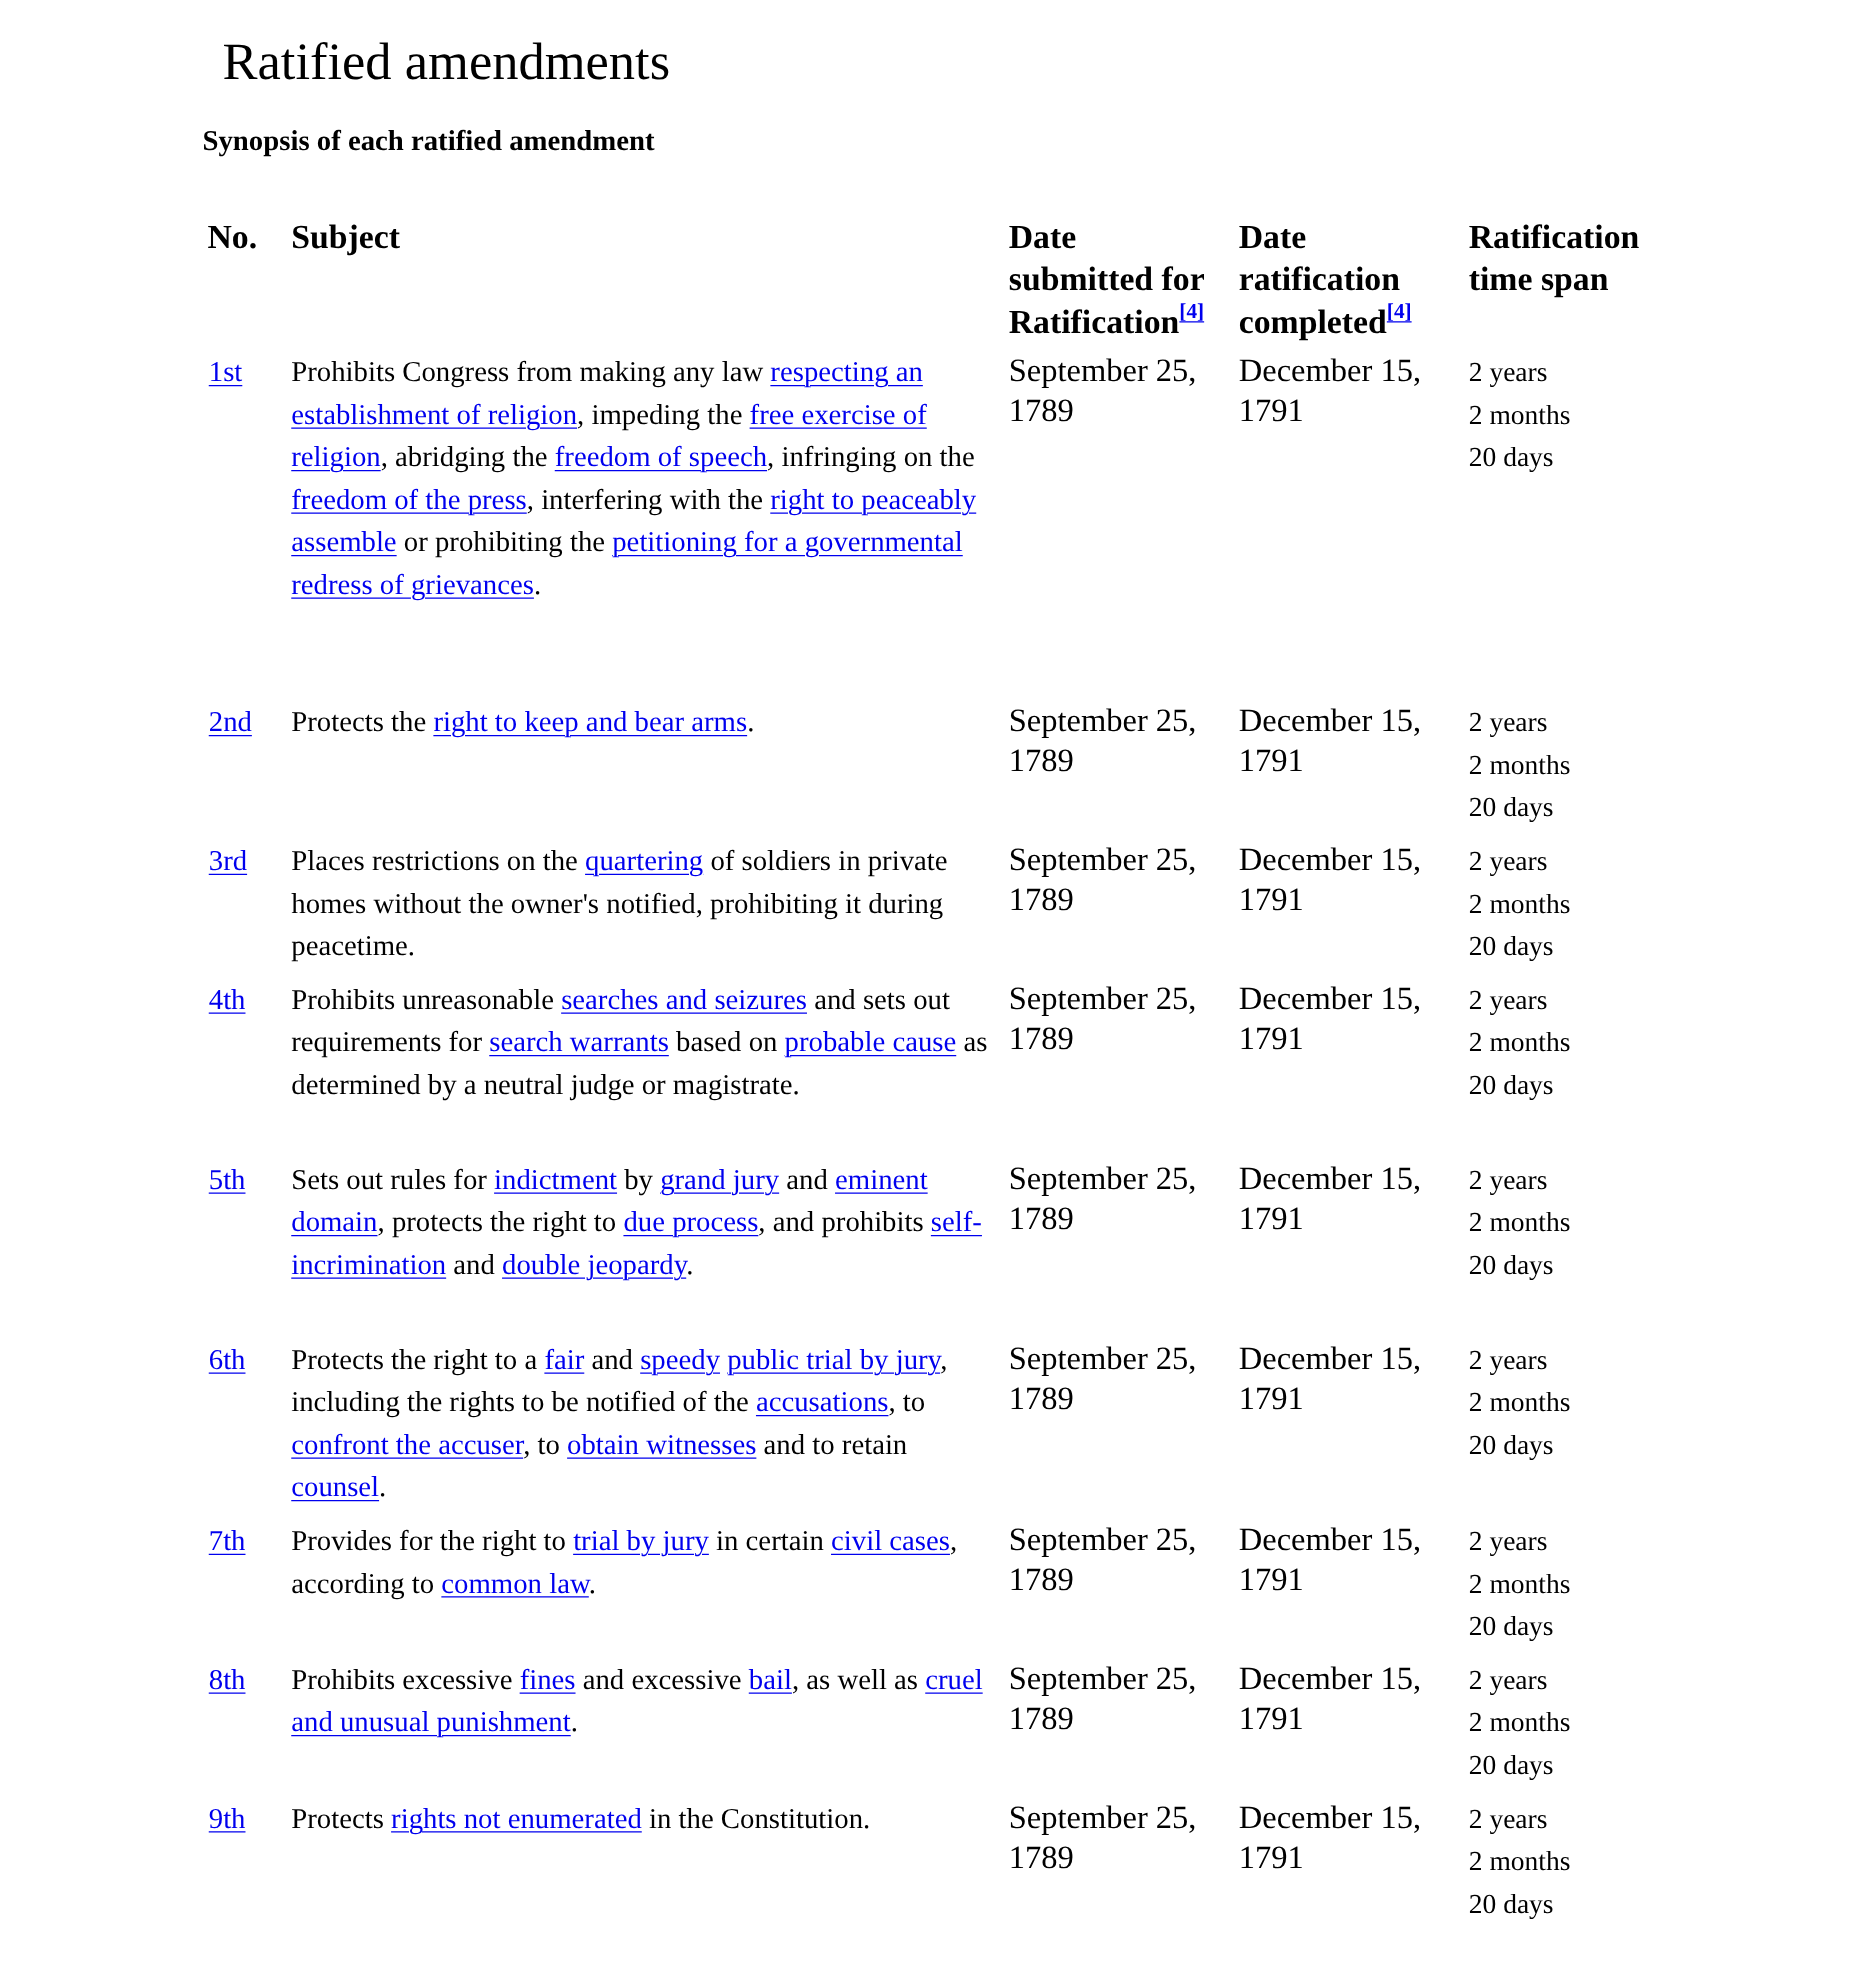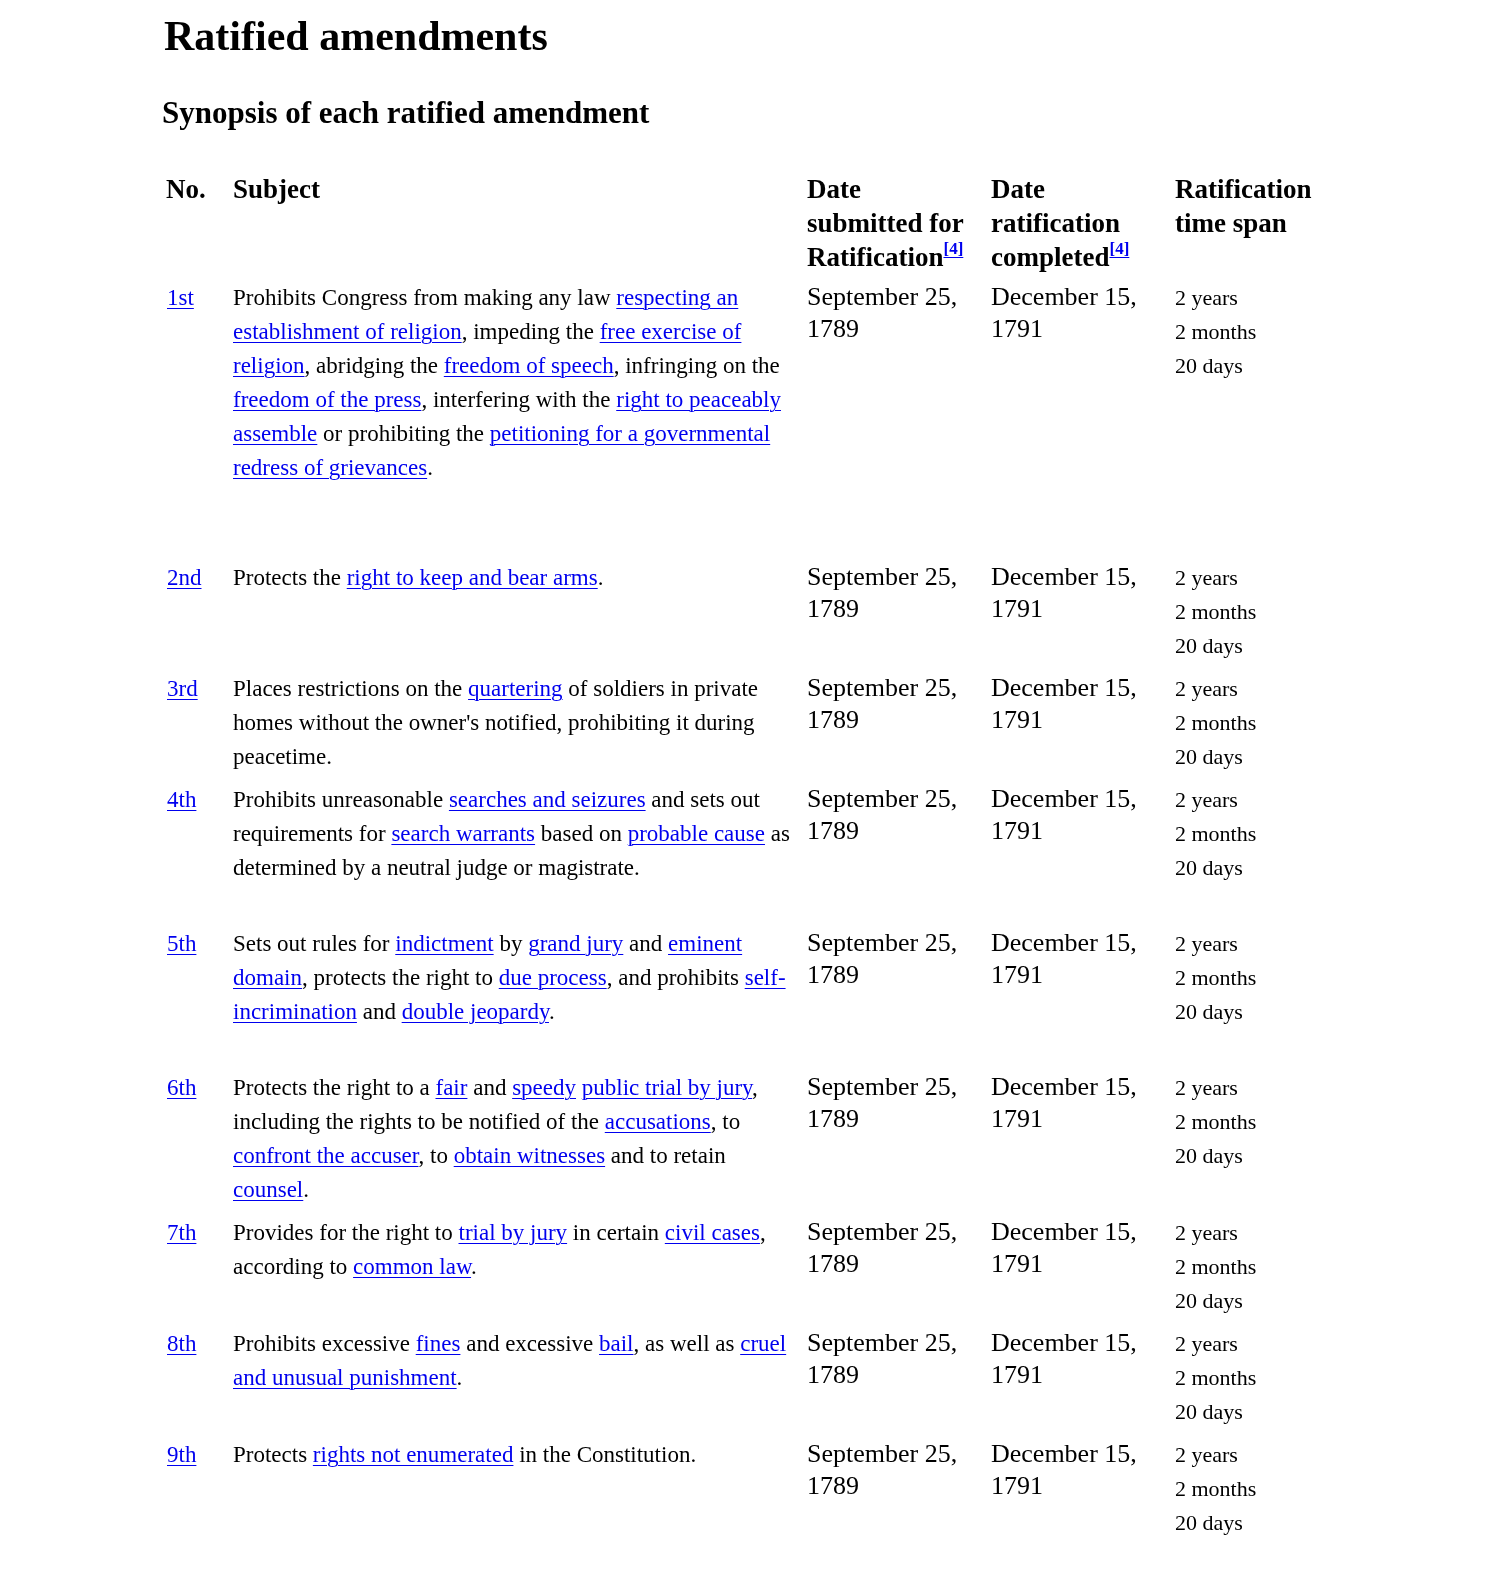--- a/index.html
+++ b/index.html
@@ -16,30 +16,30 @@
     overflow: hidden;
   }
   .page {
     position: absolute;
     left: 162px;
     top: 0;
     width: 1200px;
   }
   h1 {
     font-size: 42px;
-    font-weight: bold;
-    margin: 2px;
+    font-weight: normal;
+    margin: 16px;
     position: absolute;
     top: 8px;
     left: 0;
     line-height: 52px;
     white-space: nowrap;
   }
   h2 {
-    font-size: 31px;
+    font-size: 23px;
     font-weight: bold;
     margin: 0;
     position: absolute;
     top: 93px;
     left: 0;
     line-height: 40px;
     white-space: nowrap;
   }
   a {
     color: #0000ee;

